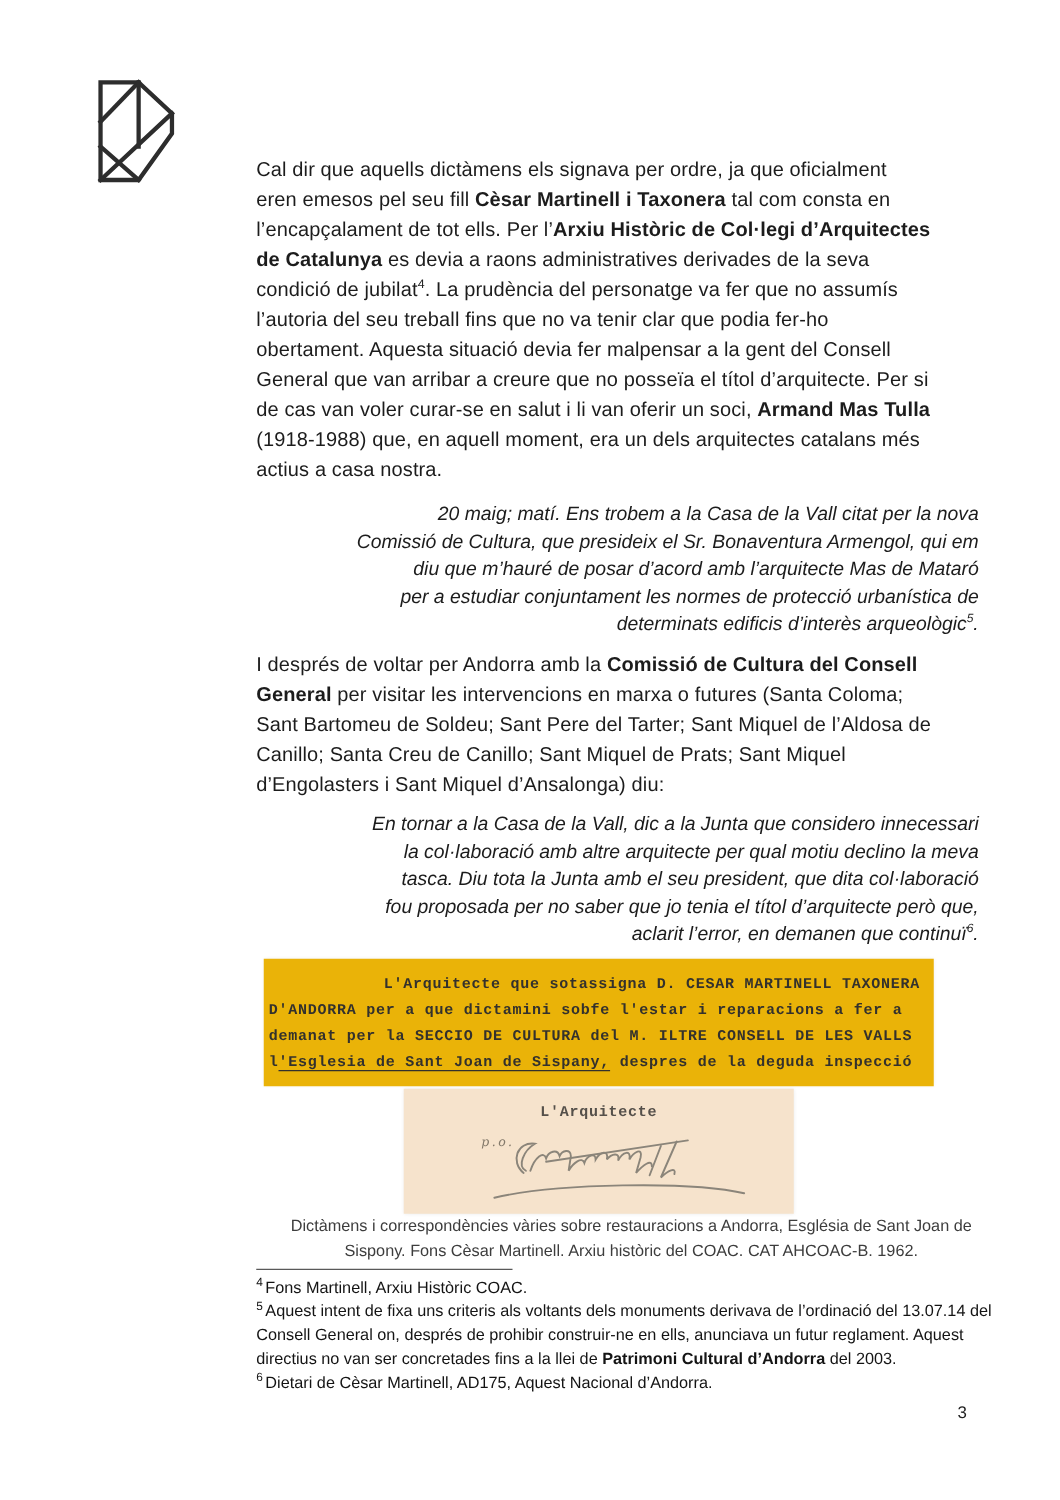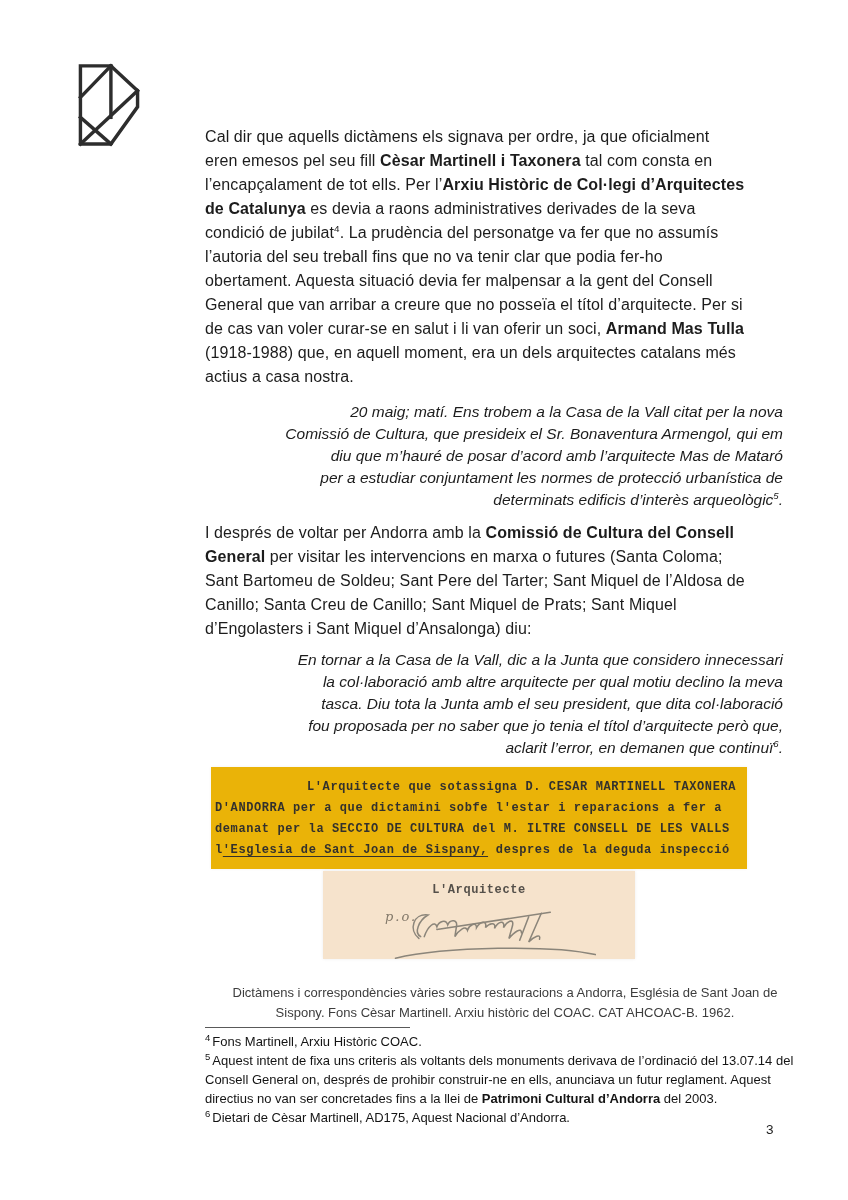--- a/index.html
+++ b/index.html
@@ -34,36 +34,36 @@
     padding:10px 4px 8px 4px;
     font-family:"Liberation Mono", monospace; font-weight:bold;
     font-size:12px; line-height:21px; letter-spacing:0.6px; color:#33312d;
     box-shadow:0 0 3px rgba(0,0,0,0.06);
   }
   .tw-line1 { padding-left:92px; }
   .tw-u { text-decoration:underline; text-underline-offset:3px; }
 
   
   .scan-signature {
-    position:relative; margin-left:118px; margin-top:2px; width:312px; height:88px;
+    position:relative; margin-left:118px; margin-top:2px; width:312px; height:100px;
     background:#f6e3cc; box-shadow:0 0 3px rgba(0,0,0,0.08);
     font-family:"Liberation Mono", monospace;
   }
   .sig-title {
     padding-top:12px; text-align:center; font-weight:bold; font-size:12px;
     letter-spacing:0.6px; color:#55504a;
   }
   .sig-po {
     position:absolute; left:62px; top:38px; font-family:"DejaVu Serif", serif;
-    font-style:italic; font-size:13px; color:#83796a; letter-spacing:2px;
+    font-style:italic; font-size:10px; color:#83796a; letter-spacing:2px;
   }
   .sig-svg { position:absolute; left:42px; top:26px; }
 
   .caption {
-    margin-top:24px; height:38px; overflow:hidden; text-align:center;
+    height:38px; overflow:hidden; text-align:center;
     font-size:13px; line-height:20px; color:#3d3d3d; white-space:pre-line;
   }
   .fn-rule { margin-top:6px; width:205px; border-top:1px solid #595959; }
   .footnotes { margin-top:4px; width:592px; font-size:13px; line-height:19px; color:#141414; }
   .footnote { white-space:pre-line; }
   .fn-num { vertical-align:super; font-size:9.5px; line-height:0; padding-right:2px; }
   .page-number { position:absolute; left:766px; top:1122px; font-size:13.5px; color:#222; }
 </style>
 </head>
 <body>

